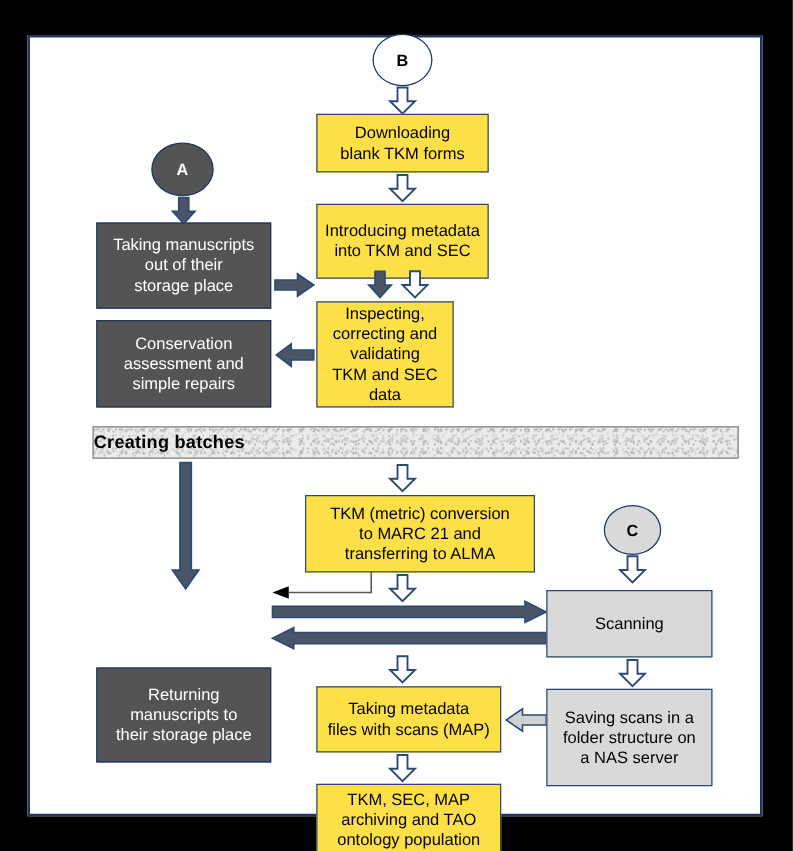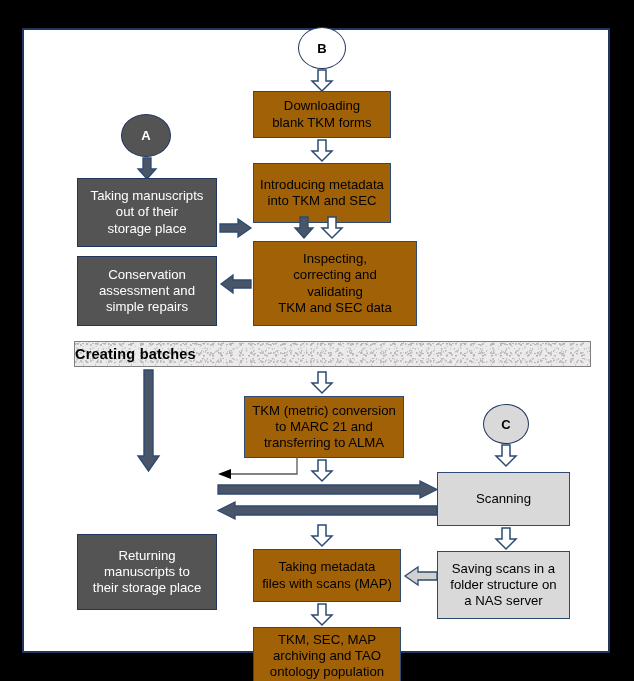--- a/index.html
+++ b/index.html
@@ -30,21 +30,21 @@
     align-items:center;
     justify-content:center;
     text-align:center;
     line-height:1.22;
     font-size:13.2px;
     color:#000;
     white-space:pre-line;
     padding:2px 4px;
   }
   .box-white{
-    background:#a16207;
+    background:#fde047;
     border:1.6px solid #2c4a73;
   }
   .box-dark{
     background:#545454;
     border:1.6px solid #21365f;
     color:#ffffff;
   }
   .box-gray{
     background:#d9d9d9;
     border:1.6px solid #2c4a73;
@@ -153,21 +153,21 @@
       <svg width="20" height="22" viewBox="0 0 20 22">
         <polygon points="6,0 14,0 14,11 19,11 10,21 1,11 6,11" fill="#4a5568" stroke="#2c4a73" stroke-width="1.3"></polygon>
       </svg>
     </div>
     <div class="arrow" style="left:297px; top:187px;">
       <svg width="22" height="22" viewBox="0 0 22 22">
         <polygon points="7,0 15,0 15,11 21,11 11,21 1,11 7,11" fill="#ffffff" stroke="#2c4a73" stroke-width="1.5"></polygon>
       </svg>
     </div>
 
-    <div class="node box-white" style="left:229px; top:211px; width:164px; height:85px;">Inspecting,
+    <div class="node box-white" style="left:229px; top:211px; width:110px; height:85px;">Inspecting,
 correcting and
 validating
 TKM and SEC data</div>
 
     <div class="arrow" style="left:196px; top:244px;">
       <svg width="32" height="20" viewBox="0 0 32 20">
         <polygon points="31,6 13,6 13,1 1,10 13,19 13,14 31,14" fill="#4a5568" stroke="#2c4a73" stroke-width="1.3"></polygon>
       </svg>
     </div>
 
@@ -184,21 +184,21 @@
         <polygon points="7,0 15,0 15,11 21,11 11,21 1,11 7,11" fill="#ffffff" stroke="#2c4a73" stroke-width="1.5"></polygon>
       </svg>
     </div>
 
     <div class="arrow" style="left:113px; top:340px;">
       <svg width="24" height="102" viewBox="0 0 24 102">
         <polygon points="7,0 16,0 16,86 22,86 11.5,101 1,86 7,86" fill="#4a5568" stroke="#2c4a73" stroke-width="1.4"></polygon>
       </svg>
     </div>
 
-    <div class="node box-white" style="left:220px; top:366px; width:160px; height:62px;">TKM (metric) conversion
+    <div class="node box-white" style="left:220px; top:366px; width:184px; height:62px;">TKM (metric) conversion
 to MARC 21 and
 transferring to ALMA</div>
 
     <div class="arrow" style="left:193px; top:427px;">
       <svg width="90" height="26" viewBox="0 0 90 26">
         <path d="M80,0 L80,17 L14,17" fill="none" stroke="#595959" stroke-width="1.3"></path>
         <polygon points="14,12 1,17 14,22" fill="#000000"></polygon>
       </svg>
     </div>
 
@@ -255,21 +255,21 @@
     <div class="arrow" style="left:380px; top:536px;">
       <svg width="34" height="20" viewBox="0 0 34 20">
         <polygon points="33,6 14,6 14,1 1,10 14,19 14,14 33,14" fill="#d0d0d0" stroke="#2c4a73" stroke-width="1.3"></polygon>
       </svg>
     </div>
 
     <div class="node box-dark" style="left:53px; top:504px; width:140px; height:76px;">Returning
 manuscripts to
 their storage place</div>
 
-    <div class="node box-gray" style="left:413px; top:521px; width:133px; height:68px;">Saving scans in a
+    <div class="node box-gray" style="left:413px; top:521px; width:133px; height:78px;">Saving scans in a
 folder structure on
 a NAS server</div>
 
     <div class="arrow" style="left:287px; top:574px;">
       <svg width="22" height="22" viewBox="0 0 22 22">
         <polygon points="7,0 15,0 15,11 21,11 11,21 1,11 7,11" fill="#ffffff" stroke="#2c4a73" stroke-width="1.5"></polygon>
       </svg>
     </div>
 
     <div class="node box-white" style="left:229px; top:597px; width:148px; height:58px;">TKM, SEC, MAP

